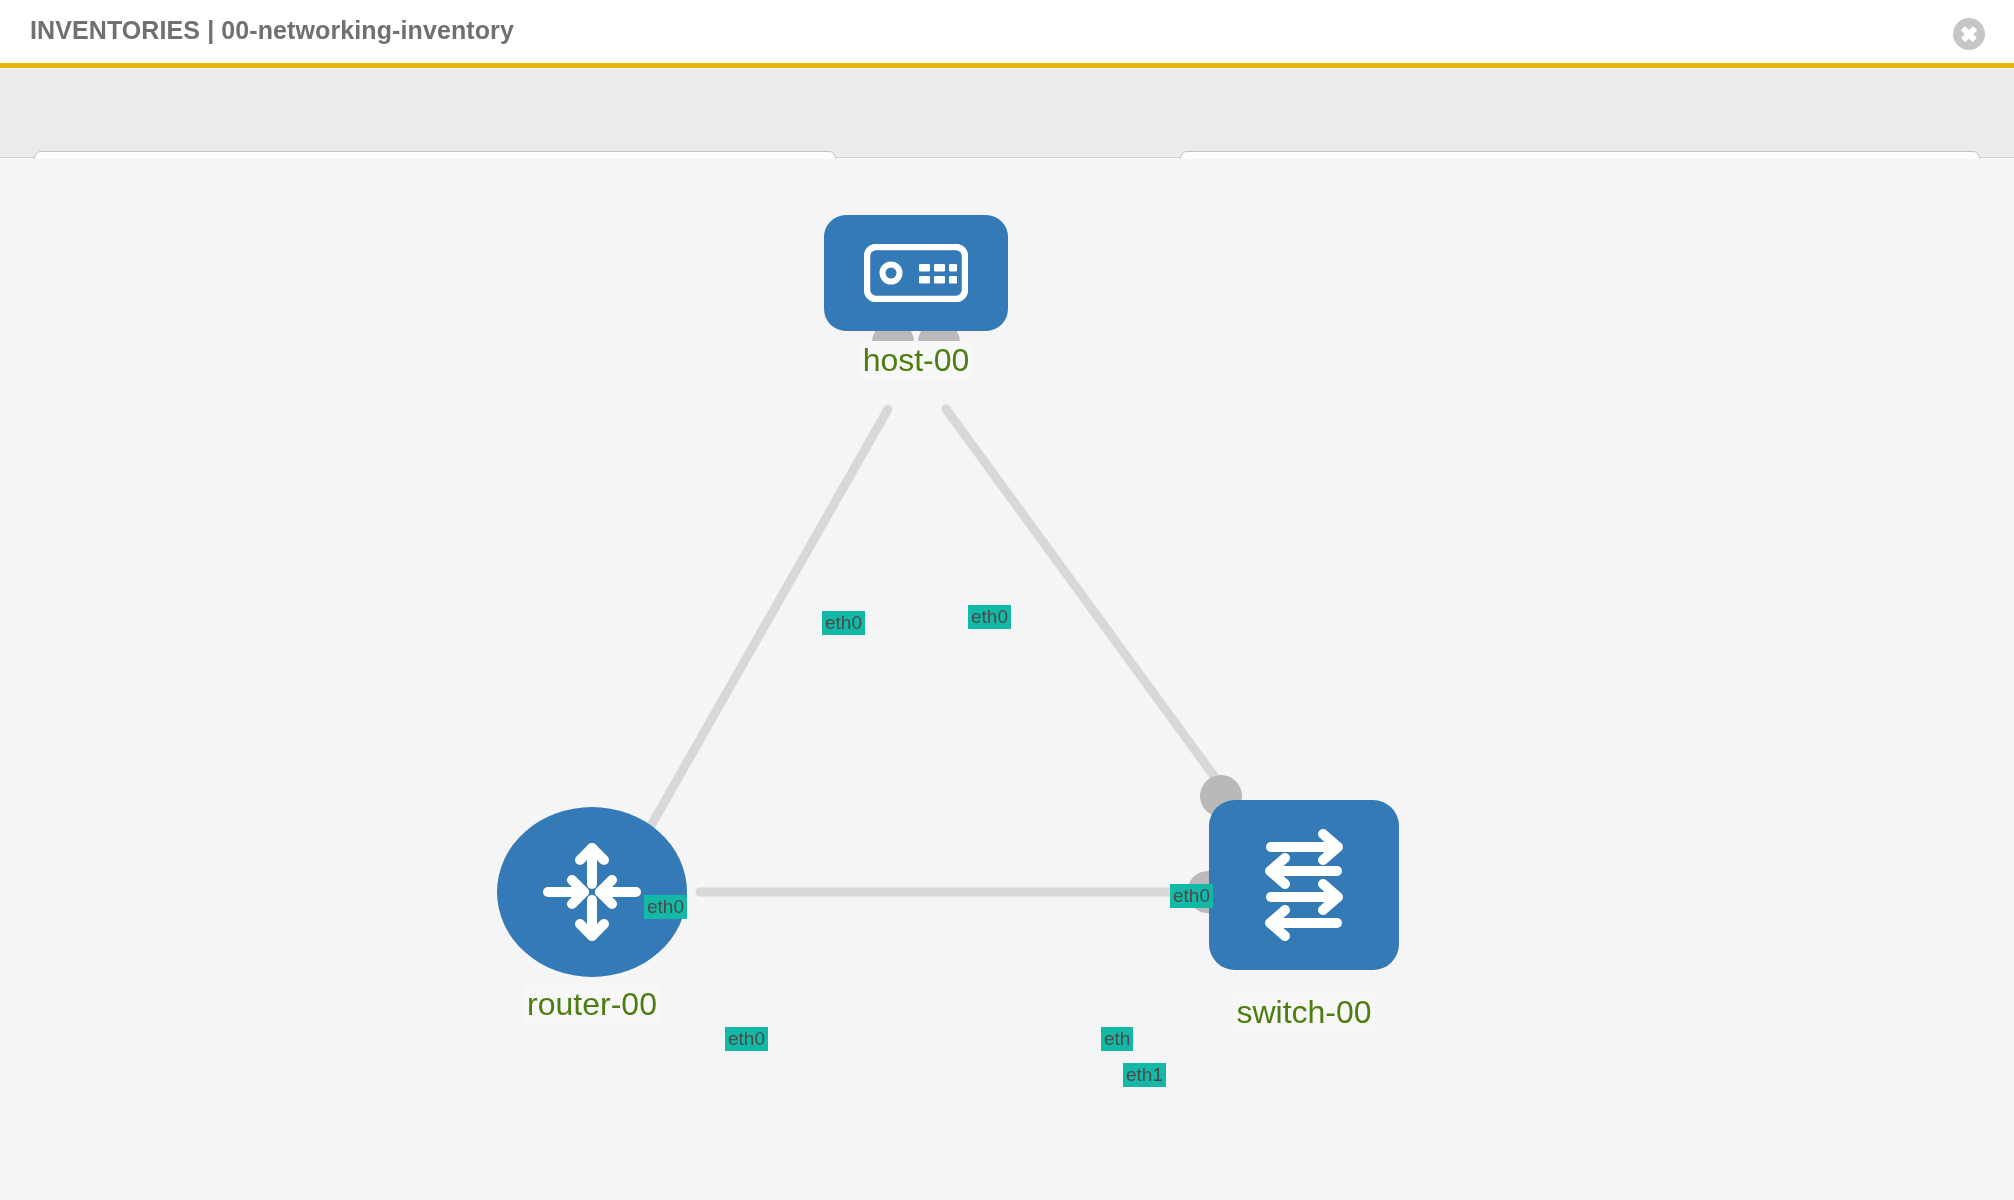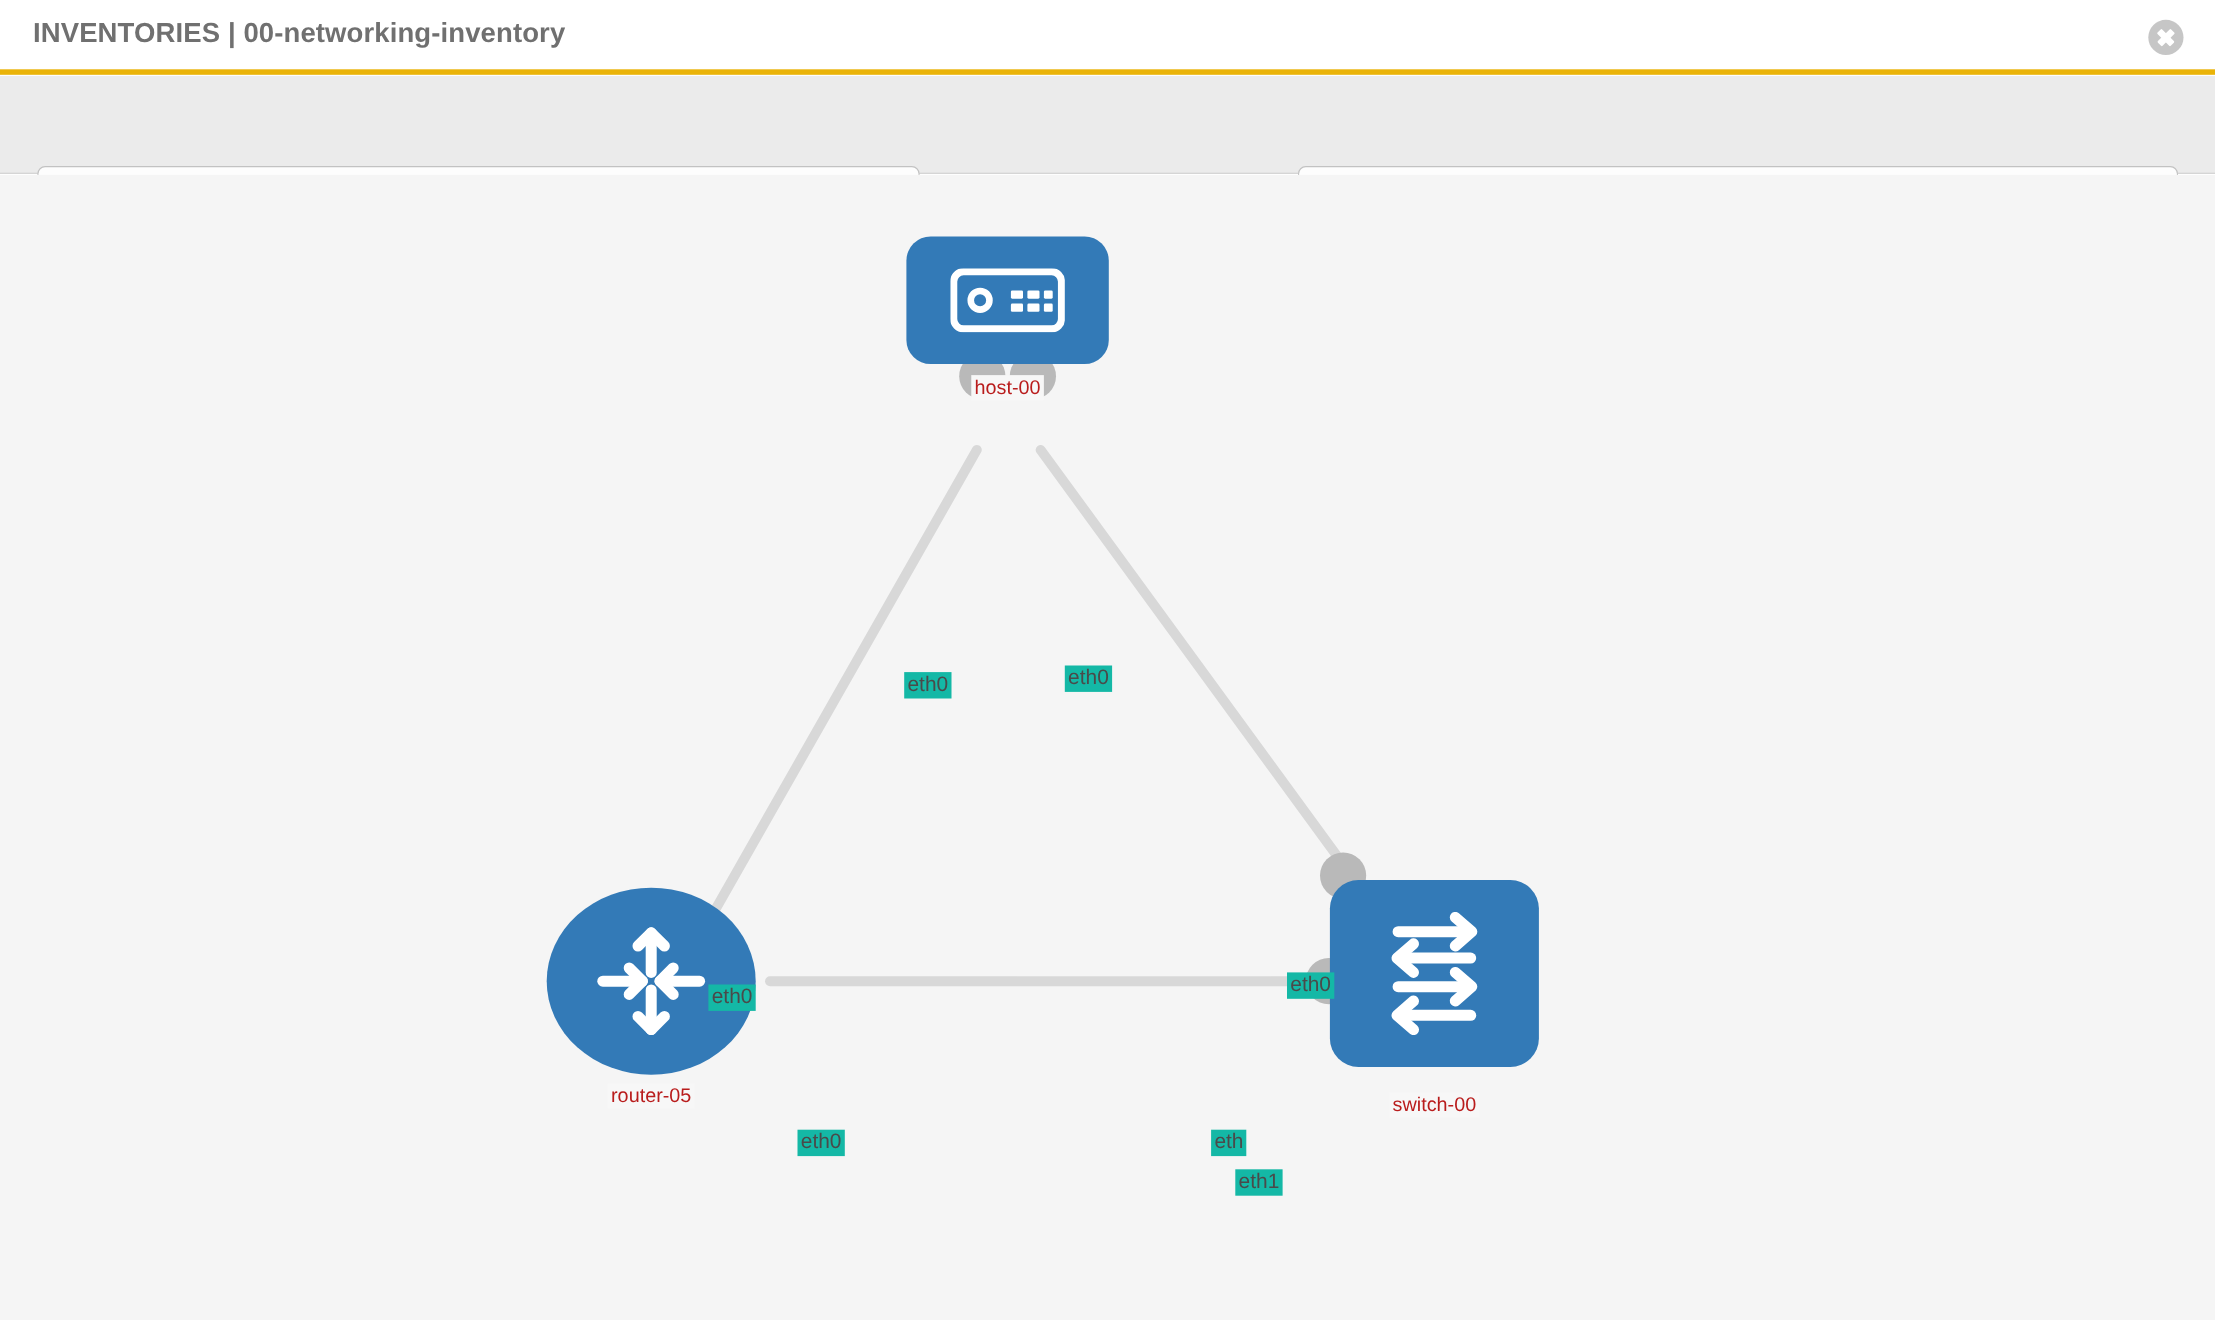--- a/index.html
+++ b/index.html
@@ -132,22 +132,22 @@
     background: #337ab7;
     display: flex;
     align-items: center;
     justify-content: center;
     cursor: pointer;
   }
   .node-shape svg { display: block; }
 
   .node-label {
     position: absolute;
-    font-size: 18px;
-    color: #b91c1c;
+    font-size: 32px;
+    color: #4d7c0f;
     background: #f7f7f7;
     white-space: nowrap;
     padding: 1px 3px;
     left: 50%;
     transform: translateX(-50%);
   }
 
   .iface-label {
     position: absolute;
     font-size: 19px;
@@ -259,21 +259,21 @@
 
           <path d="M10 54 H46"></path>
           <path d="M34 42 L46 54 L34 66"></path>
 
           <path d="M98 54 H62"></path>
           <path d="M74 42 L62 54 L74 66"></path>
         </g>
       </svg>
     </div>
 
-    <div class="node-label" style="top:178px;">router-05</div>
+    <div class="node-label" style="top:178px;">router-00</div>
   </div>
 
   <div class="node" style="left:1209px; top:641px; width:190px; height:180px;">
 
     <div class="connector" style="left:-9px; top:-25px;"></div>
     <div class="connector" style="left:-22px; top:71px;"></div>
 
     <div class="node-shape" style="left:0; top:0; width:190px; height:170px; border-radius:26px;">
       <svg width="118" height="112" viewBox="0 0 118 112" xmlns="http://www.w3.org/2000/svg">
         <g fill="none" stroke="#ffffff" stroke-width="10" stroke-linecap="round" stroke-linejoin="round">

